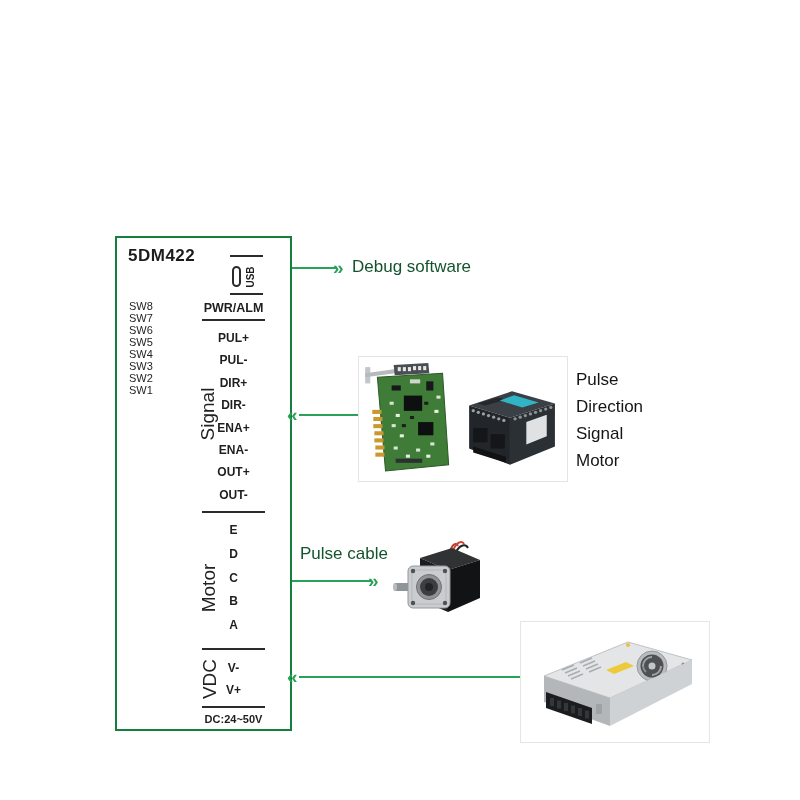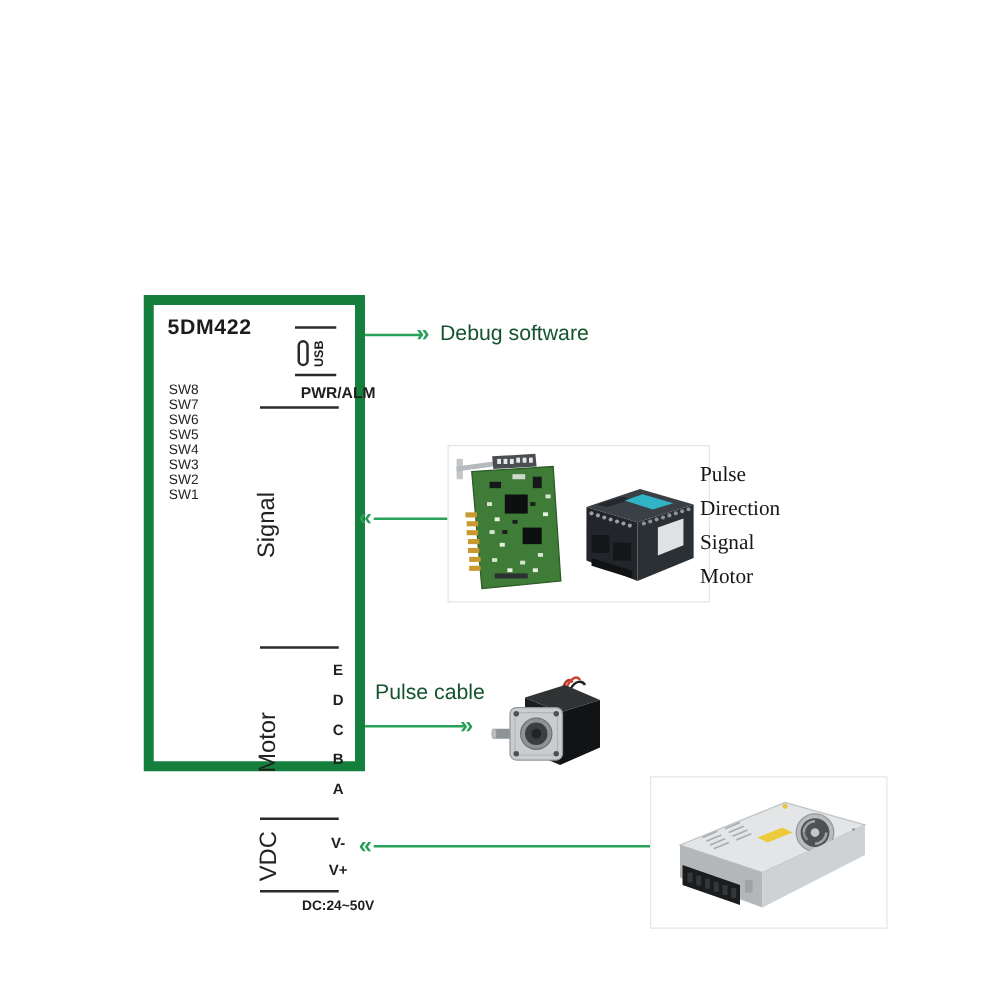--- a/index.html
+++ b/index.html
@@ -1,35 +1,35 @@
 <!DOCTYPE html>
 <html><head>
 <meta charset="utf-8">
 <style>
   html,body{margin:0;padding:0;background:#fff;}
   .canvas{position:relative;width:800px;height:800px;background:#fff;overflow:hidden;
           font-family:"Liberation Sans", sans-serif;color:#1c1c1c;}
 
   
-  .driver-box{position:absolute;left:115px;top:236px;width:177px;height:381px;
-              border:8px solid #15803d;background:#fff;box-sizing:border-box;}
+  .driver-box{position:absolute;left:115px;top:236px;width:177px;height:495px;
+              border:2px solid #15803d;background:#fff;box-sizing:border-box;}
   .driver-box *{box-sizing:border-box;}
   .drv-title{position:absolute;left:11px;top:8px;font-size:17px;font-weight:bold;letter-spacing:.5px;}
   .hline{position:absolute;height:2px;background:#2b2b2b;}
   .usb-top{left:113px;top:17px;width:33px;}
   .usb-bottom{left:113px;top:55px;width:33px;}
   .usb-pill{position:absolute;left:115px;top:28px;width:9px;height:21px;
             border:2px solid #2b2b2b;border-radius:5px;}
   .usb-label{position:absolute;left:133px;top:39px;font-size:10px;font-weight:bold;
              transform:translate(-50%,-50%) rotate(-90deg);white-space:nowrap;}
   .sw-list{position:absolute;left:12px;top:62px;height:93px;display:flex;
            flex-direction:column;justify-content:space-between;
            font-size:11px;font-weight:normal;color:#242424;}
   .pin-col{position:absolute;left:85px;width:63px;text-align:center;
-           font-weight:bold;color:#1e1e1e;margin-left:31px;}
+           font-weight:bold;color:#1e1e1e;}
   .pwr-label{top:61px;height:18px;font-size:12.5px;line-height:18px;}
   .sep1{left:85px;width:63px;top:81px;}
   .signal-pins{top:89px;font-size:12px;}
   .signal-pins span{display:block;height:22.4px;line-height:22.4px;}
   .sep2{left:85px;width:63px;top:273px;}
   .motor-pins{top:281px;font-size:12px;}
   .motor-pins span{display:block;height:23.8px;line-height:23.8px;}
   .sep3{left:85px;width:63px;top:410px;}
   .vdc-pins{top:419px;font-size:12px;}
   .vdc-pins span{display:block;height:22px;line-height:22px;}
@@ -41,21 +41,21 @@
   .vlabel-motor{left:92px;top:350px;}
   .vlabel-vdc{left:93px;top:441px;}
 
   
   .garrow{position:absolute;height:2px;background:#2aa158;}
   .chev{position:absolute;color:#2aa158;font-weight:bold;font-size:19px;line-height:1;
         letter-spacing:-2px;}
 
   
   .note{position:absolute;font-size:17px;color:#14532d;white-space:nowrap;}
-  .func-list{position:absolute;left:560px;top:366px;font-size:17px;color:#151515;font-family:Liberation Serif, serif;}
+  .func-list{position:absolute;left:576px;top:366px;font-size:17px;color:#151515;}
   .func-list span{display:block;height:27px;line-height:27px;}
 
   
   .panel{position:absolute;background:#fff;border:1px solid #e4e4e4;}
   .panel-io{left:358px;top:356px;width:208px;height:124px;}
   .panel-psu{left:520px;top:621px;width:188px;height:120px;border-color:#e1e7e1;}
   .motor-img{position:absolute;left:392px;top:538px;width:94px;height:90px;}
   .img{position:absolute;}
 </style>
 </head>
@@ -78,20 +78,30 @@
       <span>SW5</span>
       <span>SW4</span>
       <span>SW3</span>
       <span>SW2</span>
       <span>SW1</span>
     </div>
 
     <div class="pin-col pwr-label">PWR/ALM</div>
     <div class="hline sep1"></div>
 
+    <div class="pin-col signal-pins">
+      <span>PUL+</span>
+      <span>PUL-</span>
+      <span>DIR+</span>
+      <span>DIR-</span>
+      <span>ENA+</span>
+      <span>ENA-</span>
+      <span>OUT+</span>
+      <span>OUT-</span>
+    </div>
     <div class="hline sep2"></div>
 
     <div class="pin-col motor-pins">
       <span>E</span>
       <span>D</span>
       <span>C</span>
       <span>B</span>
       <span>A</span>
     </div>
     <div class="hline sep3"></div>

